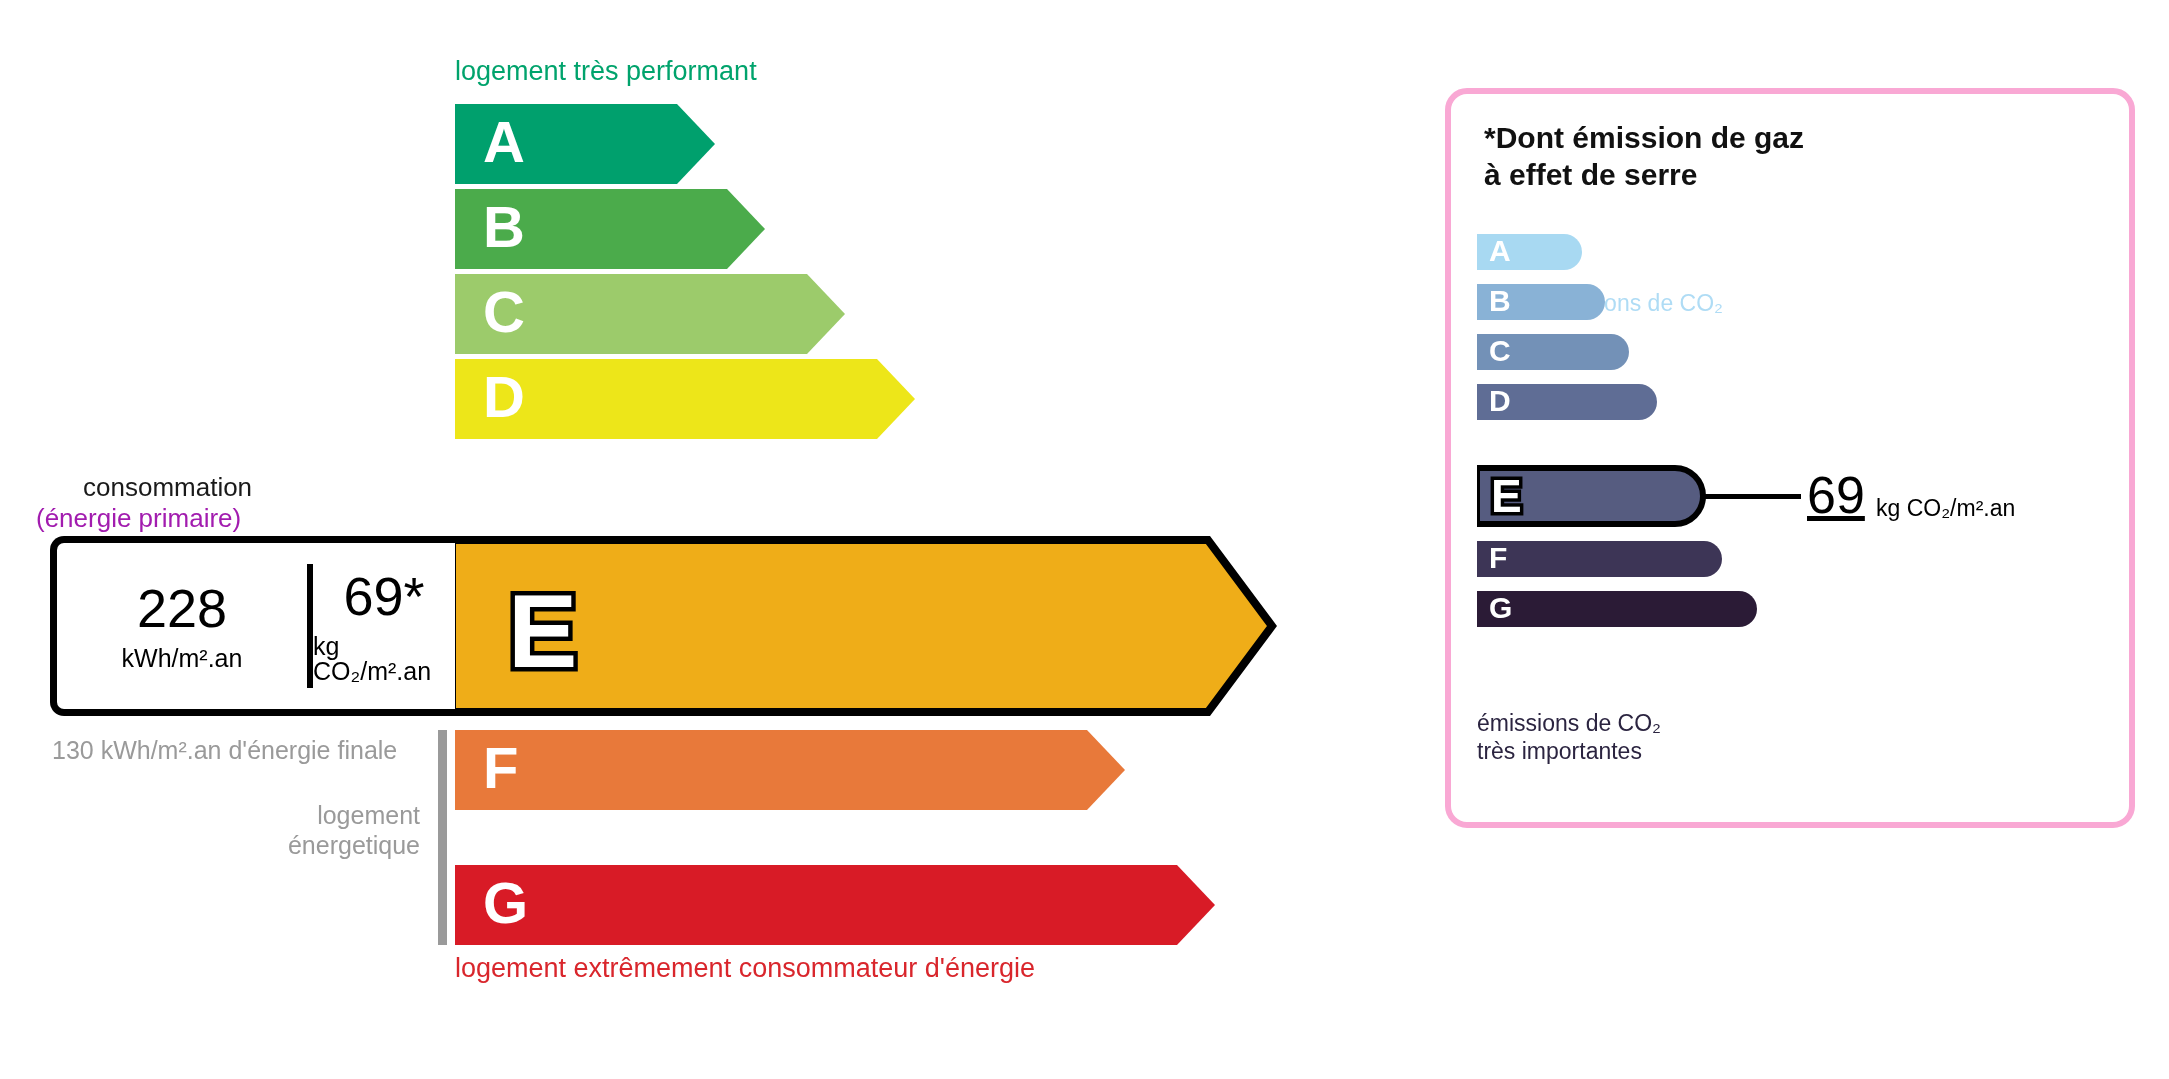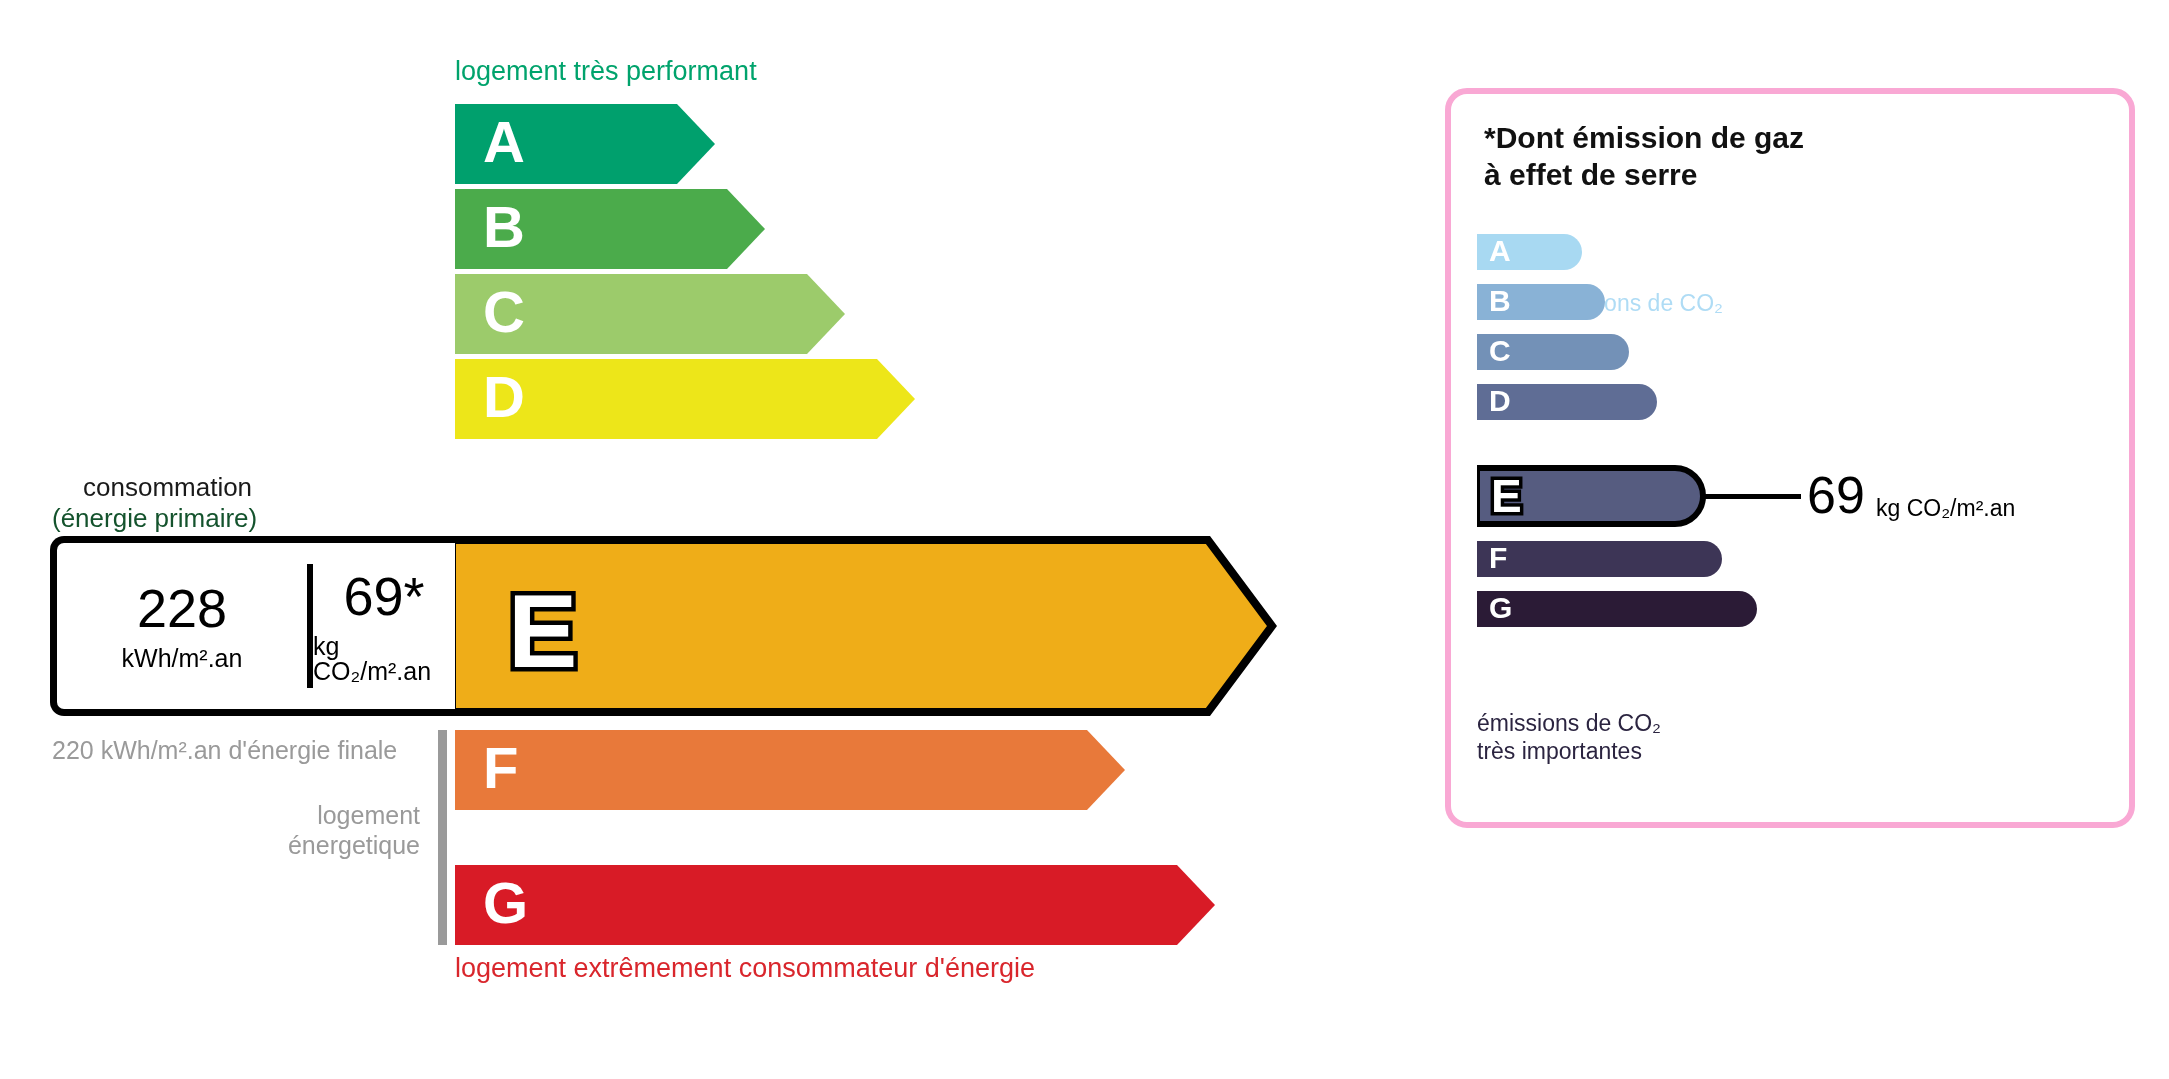--- a/index.html
+++ b/index.html
@@ -23,21 +23,21 @@
               box-sizing:border-box;background:#fff;border:7px solid #000;
               border-right:none;border-radius:14px 0 0 14px;z-index:4;}
   #e-sep{position:absolute;left:257px;top:28px;width:6px;height:124px;background:#000;z-index:5;}
   .vb-cell{position:absolute;top:0;height:100%;display:flex;flex-direction:column;
            align-items:center;justify-content:center;}
   .vb-num{font-size:54px;line-height:1;color:#000;font-weight:normal;}
   .vb-unit{font-size:25px;line-height:1;color:#000;margin-top:11px;}
 
   
   .hdr{position:absolute;font-size:26px;color:#1a1a1a;white-space:nowrap;}
-  .hdr.grey{color:#14532d;margin-left:16px;}
+  .hdr.grey{color:#a21caf;}
 
   .note{position:absolute;font-size:25px;color:#9a9a9a;line-height:1.2;white-space:nowrap;}
 
   #passoire-bar{position:absolute;left:438px;top:730px;width:9px;height:215px;background:#9a9a9a;}
   #passoire-txt{position:absolute;left:180px;top:800px;width:240px;text-align:right;
                 font-size:25px;color:#9a9a9a;line-height:1.2;}
 
   
   #ges{position:absolute;left:1445px;top:88px;width:690px;height:740px;
        box-sizing:border-box;background:#fff;border:6px solid #f9a8d4;border-radius:22px;}
@@ -47,21 +47,21 @@
   #ges-bot-cap{position:absolute;left:26px;top:615px;font-size:23px;color:#2B2440;
                line-height:1.22;white-space:pre-line;}
 
   .grow{position:absolute;left:26px;height:36px;}
   .gbar{position:absolute;left:0;top:0;height:100%;border-radius:0 19px 19px 0;}
   .gbar .glyph{position:absolute;left:12px;top:50%;transform:translateY(-54%);
                color:#fff;font-size:30px;font-weight:bold;line-height:1;}
 
   #grow-E{position:absolute;left:26px;top:371px;height:62px;}
   #ges-leader{position:absolute;height:5px;background:#000;}
-  #ges-val{position:absolute;font-size:52px;color:#000;line-height:1;white-space:nowrap;}
+  #ges-val{position:absolute;font-size:52px;color:#000;line-height:1;white-space:nowrap;text-decoration:underline;}
   #ges-val-unit{position:absolute;font-size:23px;color:#000;line-height:1;white-space:nowrap;}
 </style>
 </head>
 <body>
 
 <div class="stage">
 
   <div id="dpe">
 
     <div class="top-caption">logement très performant</div>
@@ -126,21 +126,21 @@
         <div class="vb-num">69*</div>
         <div class="vb-unit">kg CO₂/m².an</div>
       </div>
 
       <svg style="position:absolute;left:398px;top:0;" width="830" height="180" viewBox="0 0 830 180">
         <polygon points="4,4 760,4 824,90 760,176 4,176" fill="#EFAD18" stroke="#000" stroke-width="8" stroke-linejoin="miter"></polygon>
         <text x="60" y="131" font-family="Liberation Sans, sans-serif" font-size="104" font-weight="bold" fill="#ffffff" stroke="#000000" stroke-width="9" paint-order="stroke">E</text>
       </svg>
     </div>
 
-    <div class="note" style="left:52px;top:735px;">220 kWh/m².an
+    <div class="note" style="left:52px;top:735px;">130 kWh/m².an
 d'énergie finale</div>
 
     <div id="passoire-bar"></div>
     <div id="passoire-txt">logement
 énergetique</div>
 
     <div class="bottom-caption">logement extrêmement consommateur d'énergie</div>
   </div>
 
   <div id="ges">

